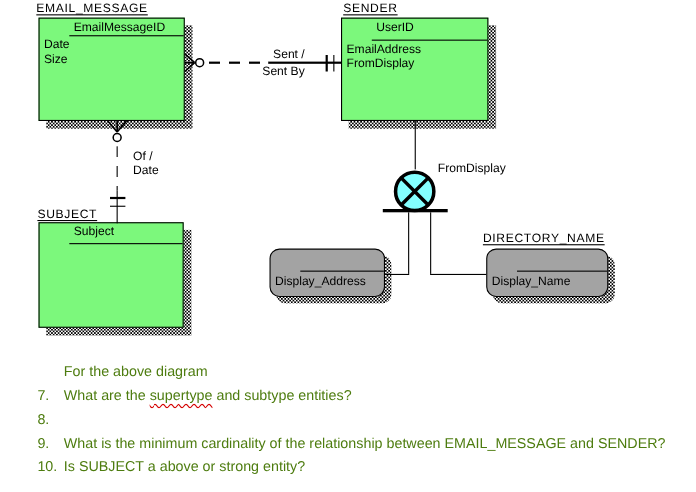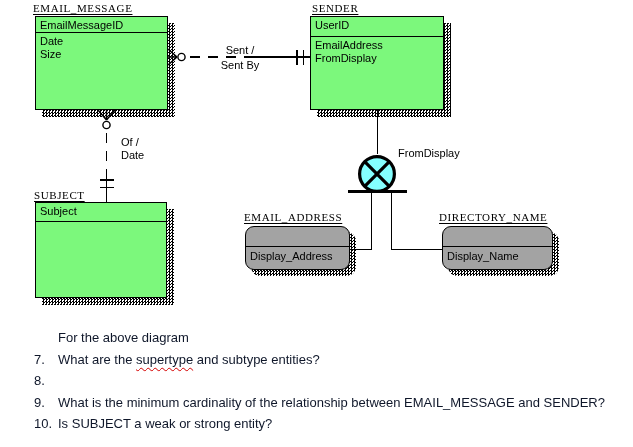--- a/index.html
+++ b/index.html
@@ -13,43 +13,43 @@
     background:repeating-conic-gradient(#000 0% 25%, #fff 0% 50%);
     background-size:3px 3px;
   }
   .shadow.round{border-radius:9px;}
   .ent{
     position:absolute;box-sizing:border-box;border:1.6px solid #000;
     font-size:11px;line-height:13px;
   }
   .ent.green{background:#7cf87c;}
   .ent.cyan{background:#a3a3a3;border-radius:9px;overflow:hidden;}
-  .ent-hdr{box-sizing:border-box;border-bottom:1.2px solid #000;padding:2px 0 0 4px;}
+  .ent-hdr{box-sizing:border-box;border-bottom:1.2px solid #000;padding:2px 0 0 4px;margin-left:27px;}
   .ent-body{padding:2px 0 0 4px;}
   .ent-title{
     position:absolute;font-size:11px;letter-spacing:.6px;white-space:nowrap;
-    text-decoration:underline;text-underline-offset:2px;font-family:Liberation Serif, serif;
+    text-decoration:underline;text-underline-offset:2px;
   }
   
   .hline{position:absolute;height:1.5px;background:#000;}
   .vline{position:absolute;width:1.5px;background:#000;}
   .dash-h{position:absolute;height:1.5px;
     background:repeating-linear-gradient(90deg,#000 0 10px,transparent 10px 18px);}
   .dash-v{position:absolute;width:1.5px;
     background:repeating-linear-gradient(180deg,#000 0 10px,transparent 10px 18px);}
   .tick-v{position:absolute;width:1.6px;height:15px;background:#000;}
   .tick-h{position:absolute;width:14px;height:1.6px;background:#000;}
   .subtype-bar{position:absolute;height:3.4px;background:#000;}
   .rel-label{position:absolute;font-size:11px;white-space:nowrap;}
-  .rel-label.center{text-align:center;}
+  .rel-label.center{text-align:right;}
   svg{position:absolute;display:block;}
   
   .questions{
     position:absolute;left:0;top:327px;width:633px;
-    font-size:13px;line-height:21.6px;color:#0f172a;white-space:nowrap;
+    font-size:13px;line-height:21.6px;color:#4d7c0f;white-space:nowrap;
   }
   .q-intro{padding-left:58px;}
   .q-row{display:flex;padding-left:34px;}
   .q-num{width:24px;flex:none;}
   .sp-flag{text-decoration:underline wavy #d40000 1px;text-underline-offset:3px;}
 </style>
 </head>
 <body>
 
 <div class="canvas">
@@ -74,21 +74,20 @@
     </div>
   </div>
 
   <div class="ent-title" style="left:34px;top:189px">SUBJECT</div>
   <div class="shadow" style="left:42px;top:209px;width:132px;height:96px"></div>
   <div class="ent green" style="left:35px;top:202px;width:132px;height:96px">
     <div class="ent-hdr" style="height:19px">Subject</div>
     <div class="ent-body"></div>
   </div>
 
-  <div class="ent-title" style="left:244px;top:211px">EMAIL_ADDRESS</div>
   <div class="shadow round" style="left:251px;top:232px;width:105px;height:44px"></div>
   <div class="ent cyan" style="left:245px;top:226px;width:105px;height:44px">
     <div class="ent-hdr" style="height:20px"></div>
     <div class="ent-body" style="padding-top:3px">
       <div>Display_Address</div>
     </div>
   </div>
 
   <div class="ent-title" style="left:439px;top:211px">DIRECTORY_NAME</div>
   <div class="shadow round" style="left:448px;top:232px;width:111px;height:44px"></div>
@@ -141,17 +140,17 @@
     </div>
     <div class="q-row">
       <span class="q-num">8.</span>
     </div>
     <div class="q-row">
       <span class="q-num">9.</span>
       <span class="q-text">What is the minimum cardinality of the relationship between EMAIL_MESSAGE and SENDER?</span>
     </div>
     <div class="q-row">
       <span class="q-num">10.</span>
-      <span class="q-text">Is SUBJECT a weak or strong entity?</span>
+      <span class="q-text">Is SUBJECT a above or strong entity?</span>
     </div>
   </div>
 
 </div>
 
 </body></html>

